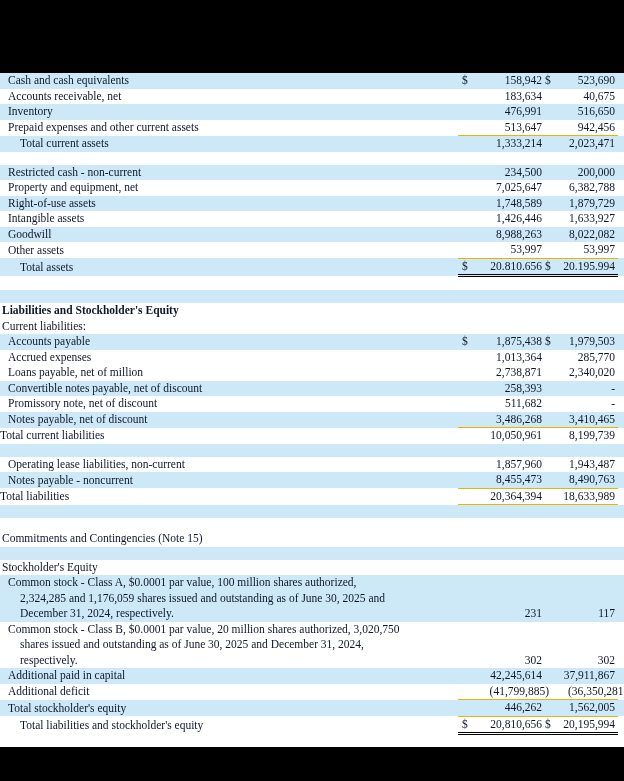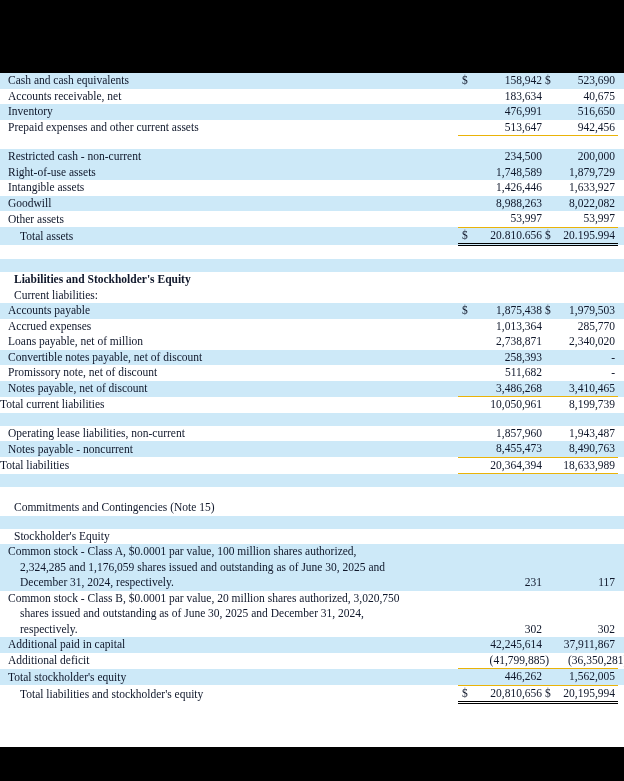--- a/index.html
+++ b/index.html
@@ -10,21 +10,21 @@
   .bar.bottom{bottom:0;height:34px;}
   table.bs{position:absolute;top:73px;left:0;width:624px;border-collapse:collapse;table-layout:fixed;
            font-size:11.5px;}
   td{padding:0;vertical-align:bottom;line-height:15.5px;height:15.5px;white-space:nowrap;overflow:visible;}
   tr.spacer td{height:13px;line-height:13px;}
   tr.bg-blue{background:#cde9f8;}
   tr.bg-white{background:#ffffff;}
   tr.bold{font-weight:bold;}
   td.label{overflow:hidden;}
   td.label div{line-height:15.5px;}
-  .ind0{padding-left:14px;}
+  .ind0{padding-left:2px;}
   .ind1{padding-left:8px;}
   .ind2{padding-left:20px;}
   .ind3{}
   td.label .cont{padding-left:12px;}
   td.d{text-align:left;padding-left:4px;}
   td.d2{padding-left:2px;}
   td.v{text-align:right;}
   td.v1{padding-right:1px;}
   td.v2{padding-right:3px;}
   td.pad{}
@@ -71,29 +71,45 @@
           <td class="pad"></td>
         </tr>
         <tr class="bg-white u-single">
           <td class="label ind1">Prepaid expenses and other current assets</td>
           <td class="d num"></td>
           <td class="v v1 num">513,647</td>
           <td class="d d2 num"></td>
           <td class="v v2 num">942,456</td>
           <td class="pad"></td>
         </tr>
+        <tr class="bg-blue">
+          <td class="label ind2">Total current assets</td>
+          <td class="d num"></td>
+          <td class="v v1 num">1,333,214</td>
+          <td class="d d2 num"></td>
+          <td class="v v2 num">2,023,471</td>
+          <td class="pad"></td>
+        </tr>
         <tr class="bg-white spacer">
           <td colspan="6"></td>
         </tr>
         <tr class="bg-blue">
           <td class="label ind1">Restricted cash - non-current</td>
           <td class="d num"></td>
           <td class="v v1 num">234,500</td>
           <td class="d d2 num"></td>
           <td class="v v2 num">200,000</td>
+          <td class="pad"></td>
+        </tr>
+        <tr class="bg-white">
+          <td class="label ind1">Property and equipment, net</td>
+          <td class="d num"></td>
+          <td class="v v1 num">7,025,647</td>
+          <td class="d d2 num"></td>
+          <td class="v v2 num">6,382,788</td>
           <td class="pad"></td>
         </tr>
         <tr class="bg-blue">
           <td class="label ind1">Right-of-use assets</td>
           <td class="d num"></td>
           <td class="v v1 num">1,748,589</td>
           <td class="d d2 num"></td>
           <td class="v v2 num">1,879,729</td>
           <td class="pad"></td>
         </tr>

